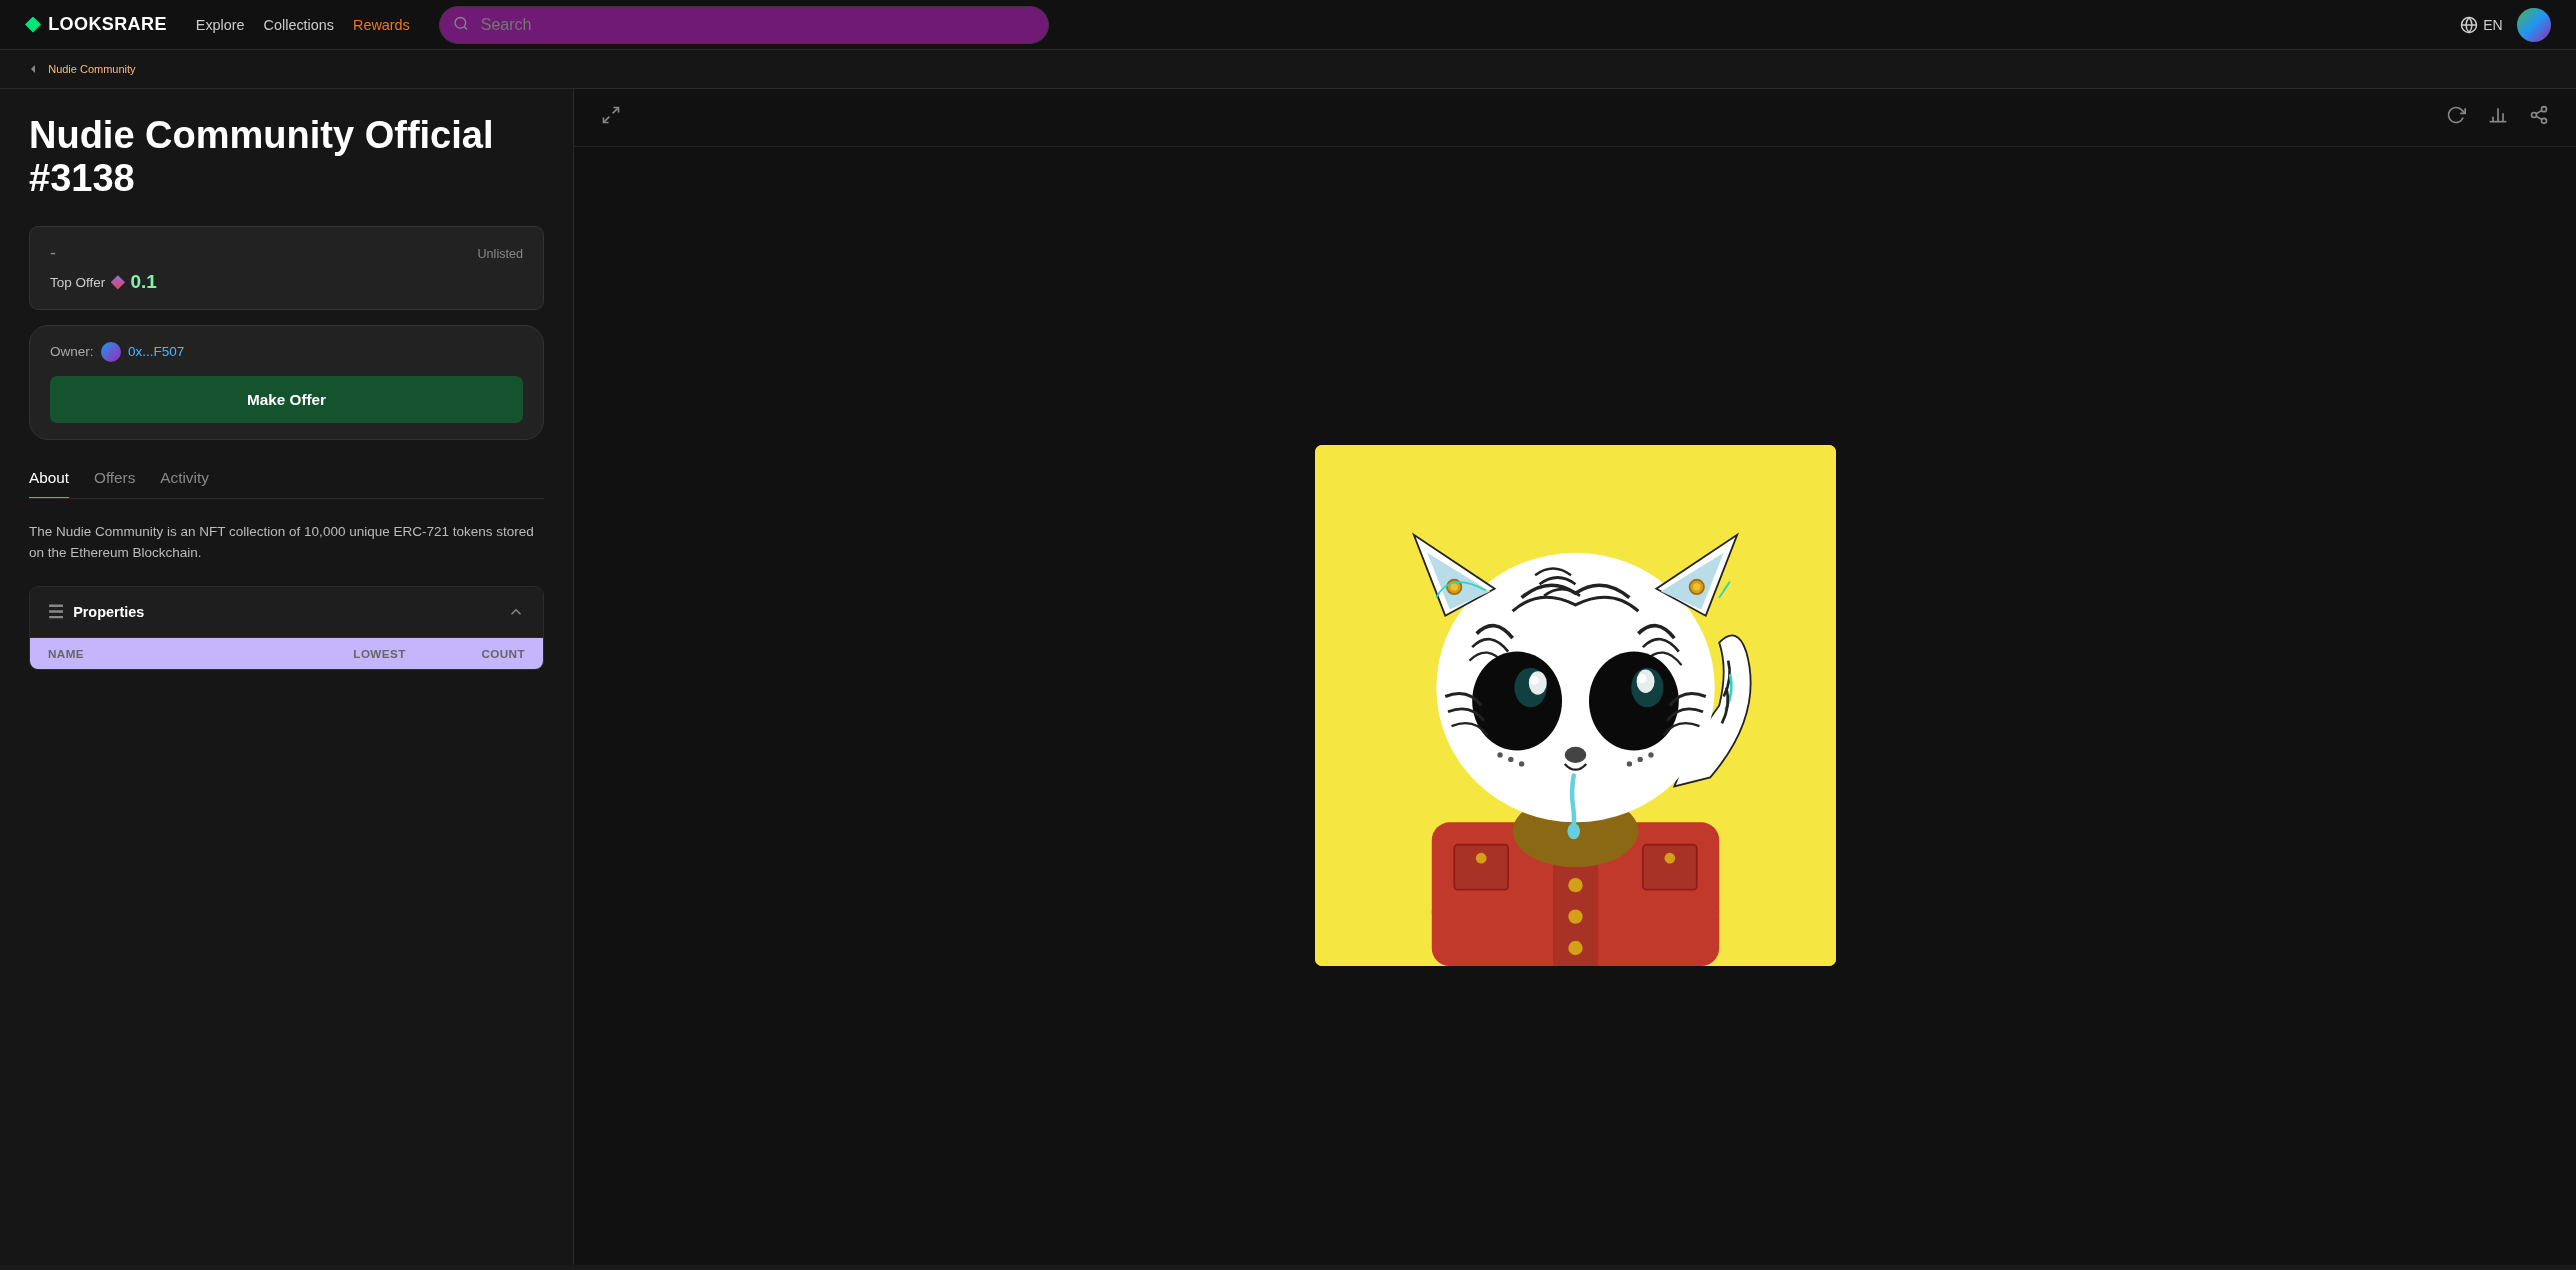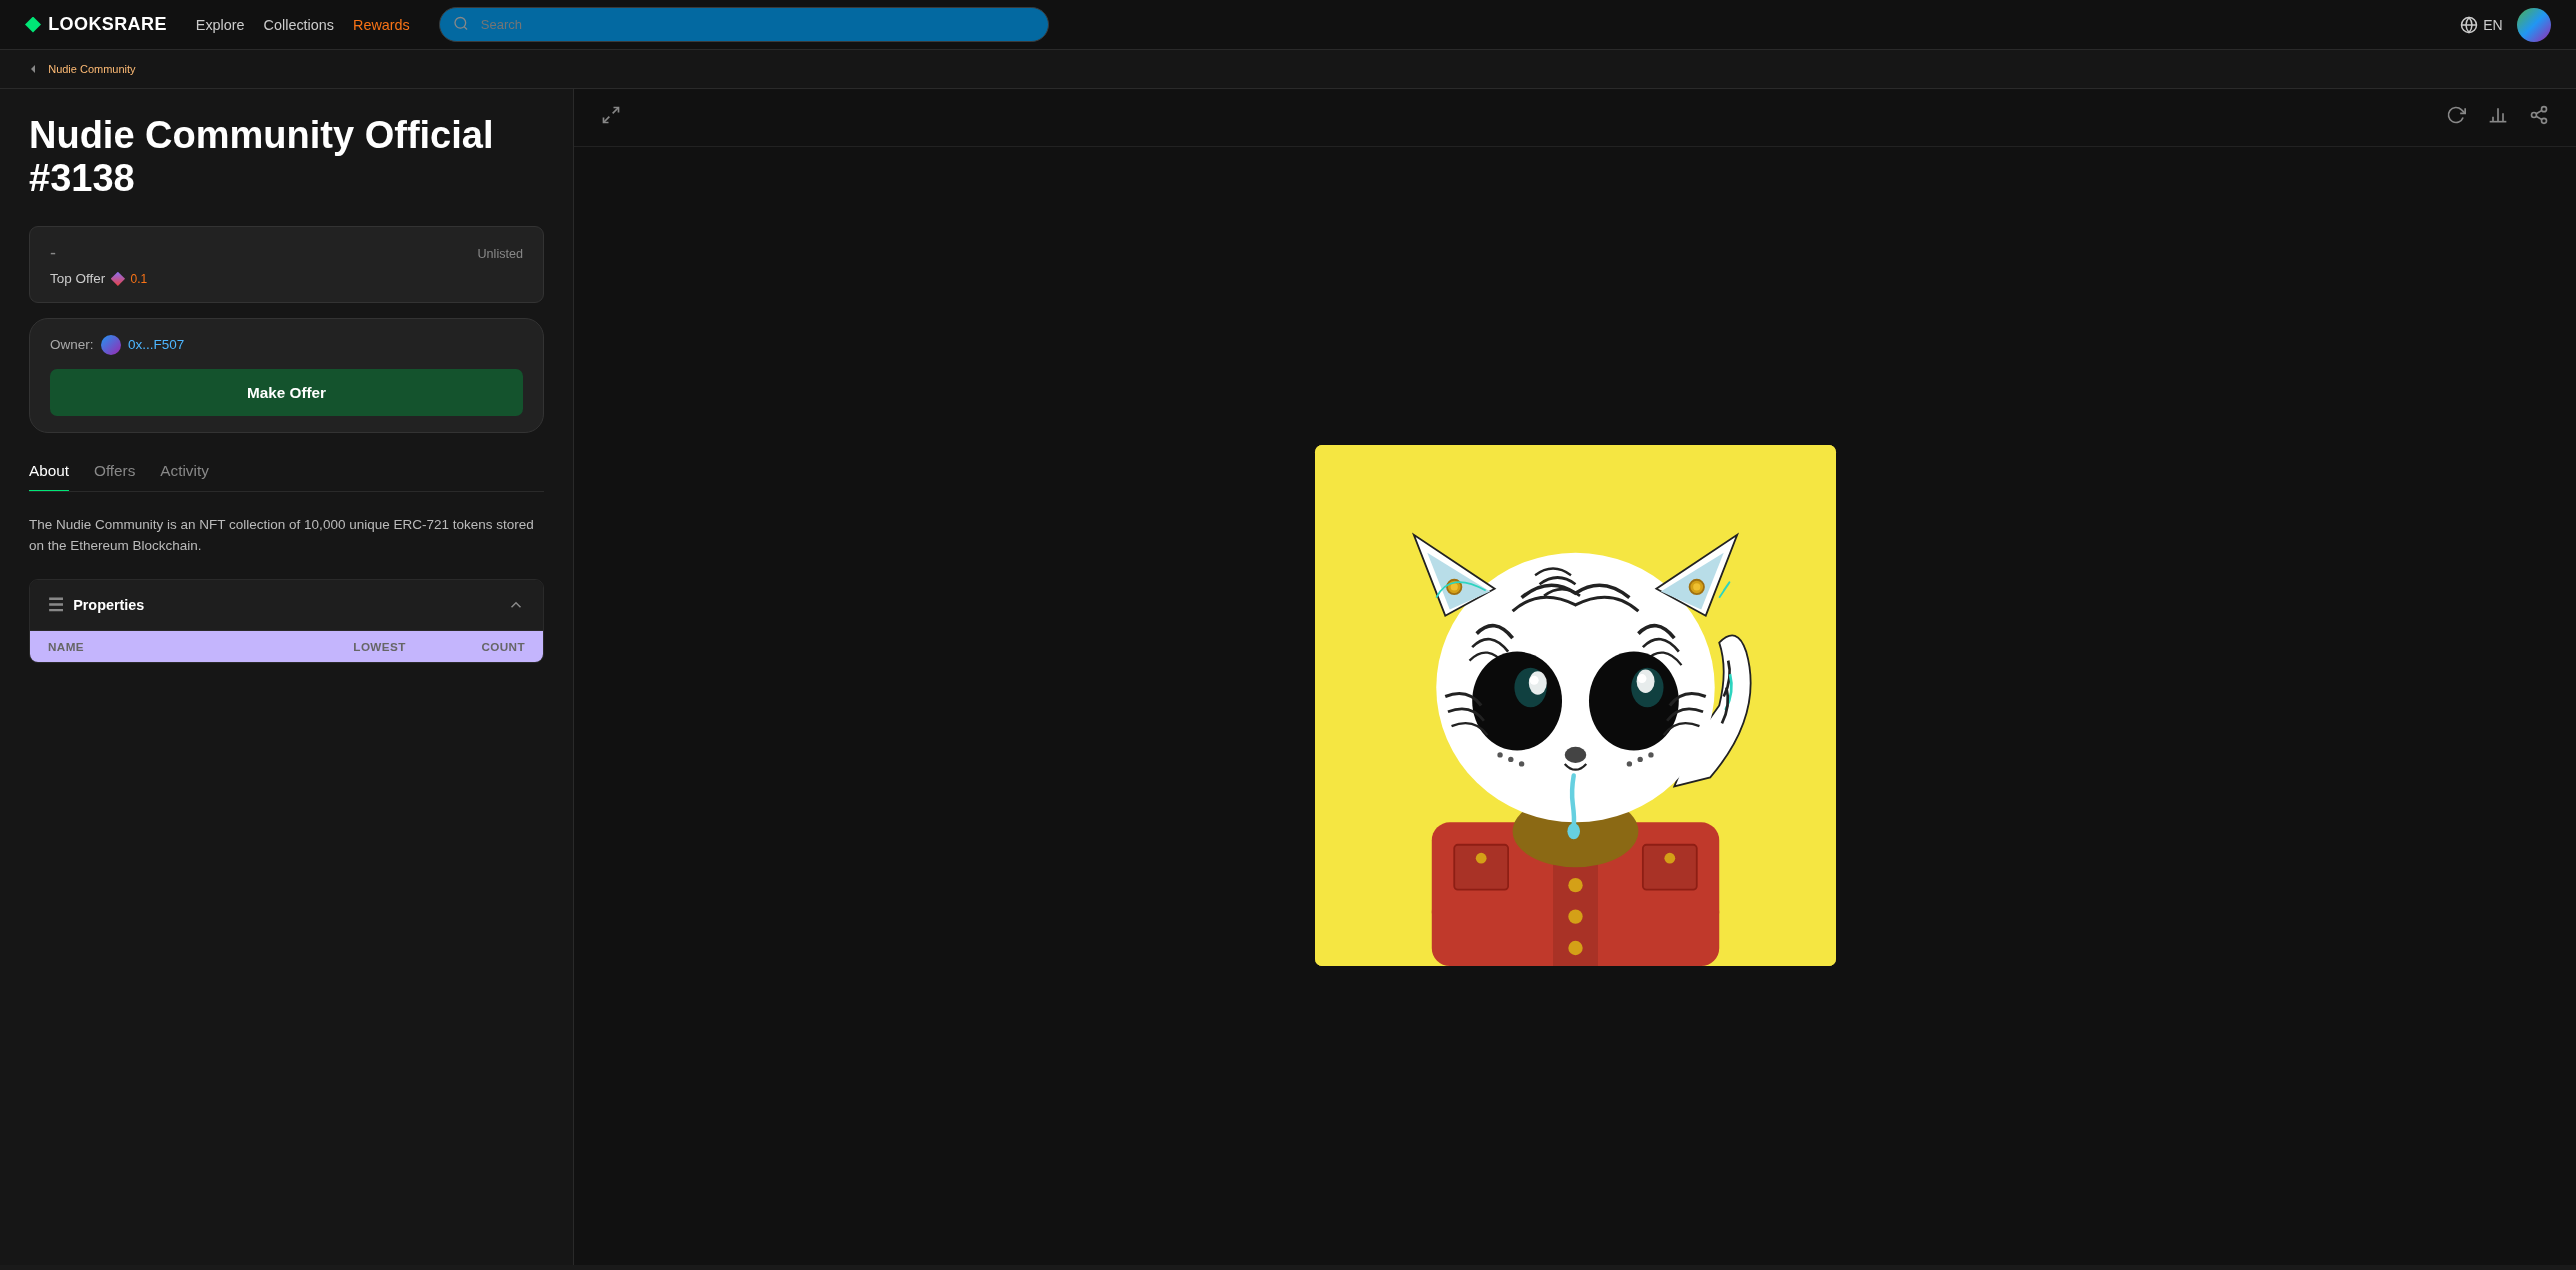--- a/index.html
+++ b/index.html
@@ -52,26 +52,26 @@
     }
     .nav-link.rewards { color: #f97316; }
     .search-bar {
       flex: 1;
       max-width: 610px;
       margin: 0 29px;
       position: relative;
     }
     .search-bar input {
       width: 100%;
-      background: #0369a1;
+      background: #701a75;
       border: 0.9px solid #3a3a3a;
       border-radius: 897px;
       padding: 9px 18px 9px 41px;
       color: #ccc;
-      font-size: 13px;
+      font-size: 16px;
       outline: none;
     }
     .search-icon-wrap {
       position: absolute;
       left: 14.4px;
       top: 50%;
       transform: translateY(-50%);
       color: #888;
     }
     .nav-right {
@@ -173,23 +173,23 @@
       font-size: 13.5px;
       color: #ccc;
     }
     .eth-diamond {
       width: 14.4px; height: 14.4px;
       display: inline-block;
       background: linear-gradient(180deg, #8c6ef0 0%, #e84142 100%);
       clip-path: polygon(50% 0%, 100% 50%, 50% 100%, 0% 50%);
     }
     .offer-val {
-      font-weight: 400;
-      font-size: 12px;
-      color: #f97316;
+      font-weight: 700;
+      font-size: 19px;
+      color: #86efac;
     }
 
     
     .owner-card {
       margin: 7.2px 29px;
       background: #222;
       border: 0.9px solid #333;
       border-radius: 19px;
       padding: 16px 20px;
     }

